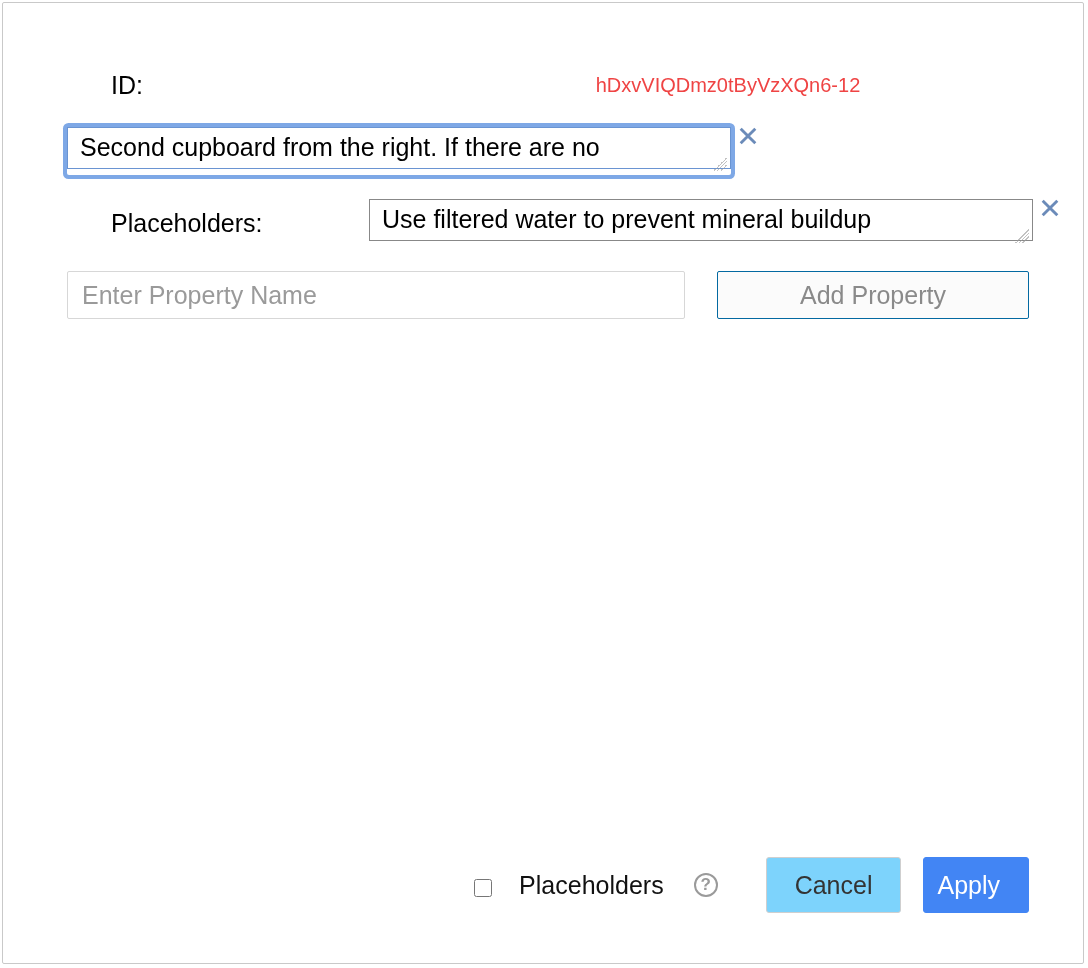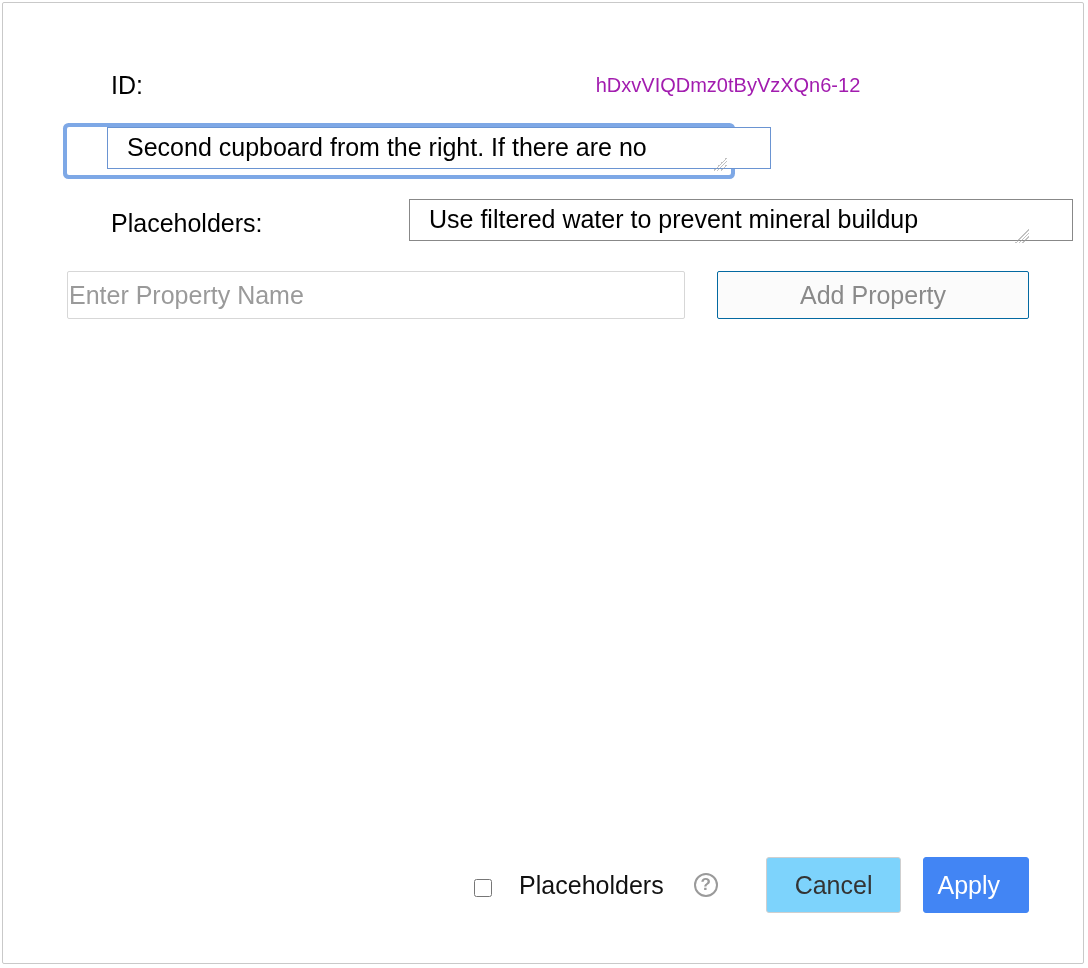--- a/index.html
+++ b/index.html
@@ -42,43 +42,42 @@
   }
   .label{
     flex:0 0 258px;
     font-size:25px;
     margin-left:44px;
   }
   .value-text{
     flex:1 1 auto;
     text-align:center;
     font-size:20px;
-    color:#a21caf;
+    color:#ef4444;
   }
   .row .id-left{
     flex:0 0 316px;
   }
   .ta-wrap{
     position:relative;
     flex:0 0 664px;
   }
   textarea.prop{
     width:100%;
     height:42px;
     font-family:inherit;
     font-size:25px;
     line-height:30px;
-    padding:4px 19px;
+    padding:4px 12px;
     border:1px solid var(--border-dark);
     resize:none;
     outline:none;
     background:#fff;
     color:#000;
     overflow:hidden;
-    margin-left:40px;
   }
   .ta-wrap.focused{
     border-radius:2px;
     box-shadow:0 0 0 4px var(--focus);
   }
   .ta-wrap.focused textarea.prop{
     border-color:#6a94d2;
   }
   .resize-grip{
     position:absolute;
@@ -111,21 +110,21 @@
     display:flex;
     gap:32px;
     margin-top:10px;
   }
   .prop-name{
     flex:0 0 618px;
     height:48px;
     border:1px solid #d7d7d7;
     border-radius:2px;
     font-size:25px;
-    padding:0 1px;
+    padding:0 14px;
     color:#333;
     outline:none;
     background:#fff;
   }
   .prop-name::placeholder{color:#9a9a9a;}
   .add-btn{
     flex:0 0 312px;
     height:48px;
     border:1px solid #0369a1;
     background:#fbfbfb;

